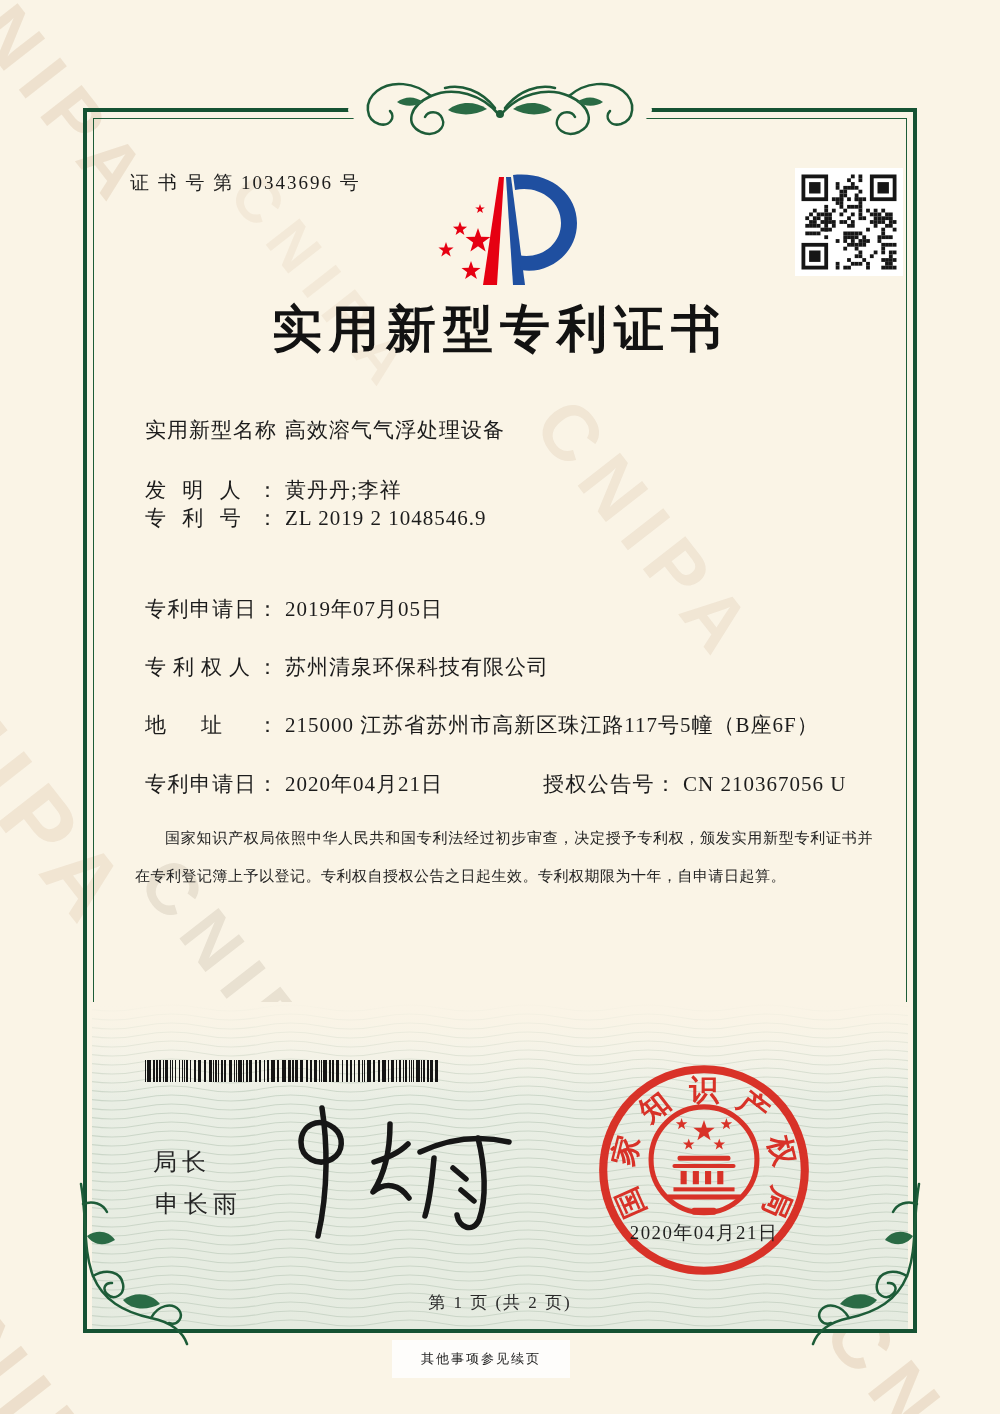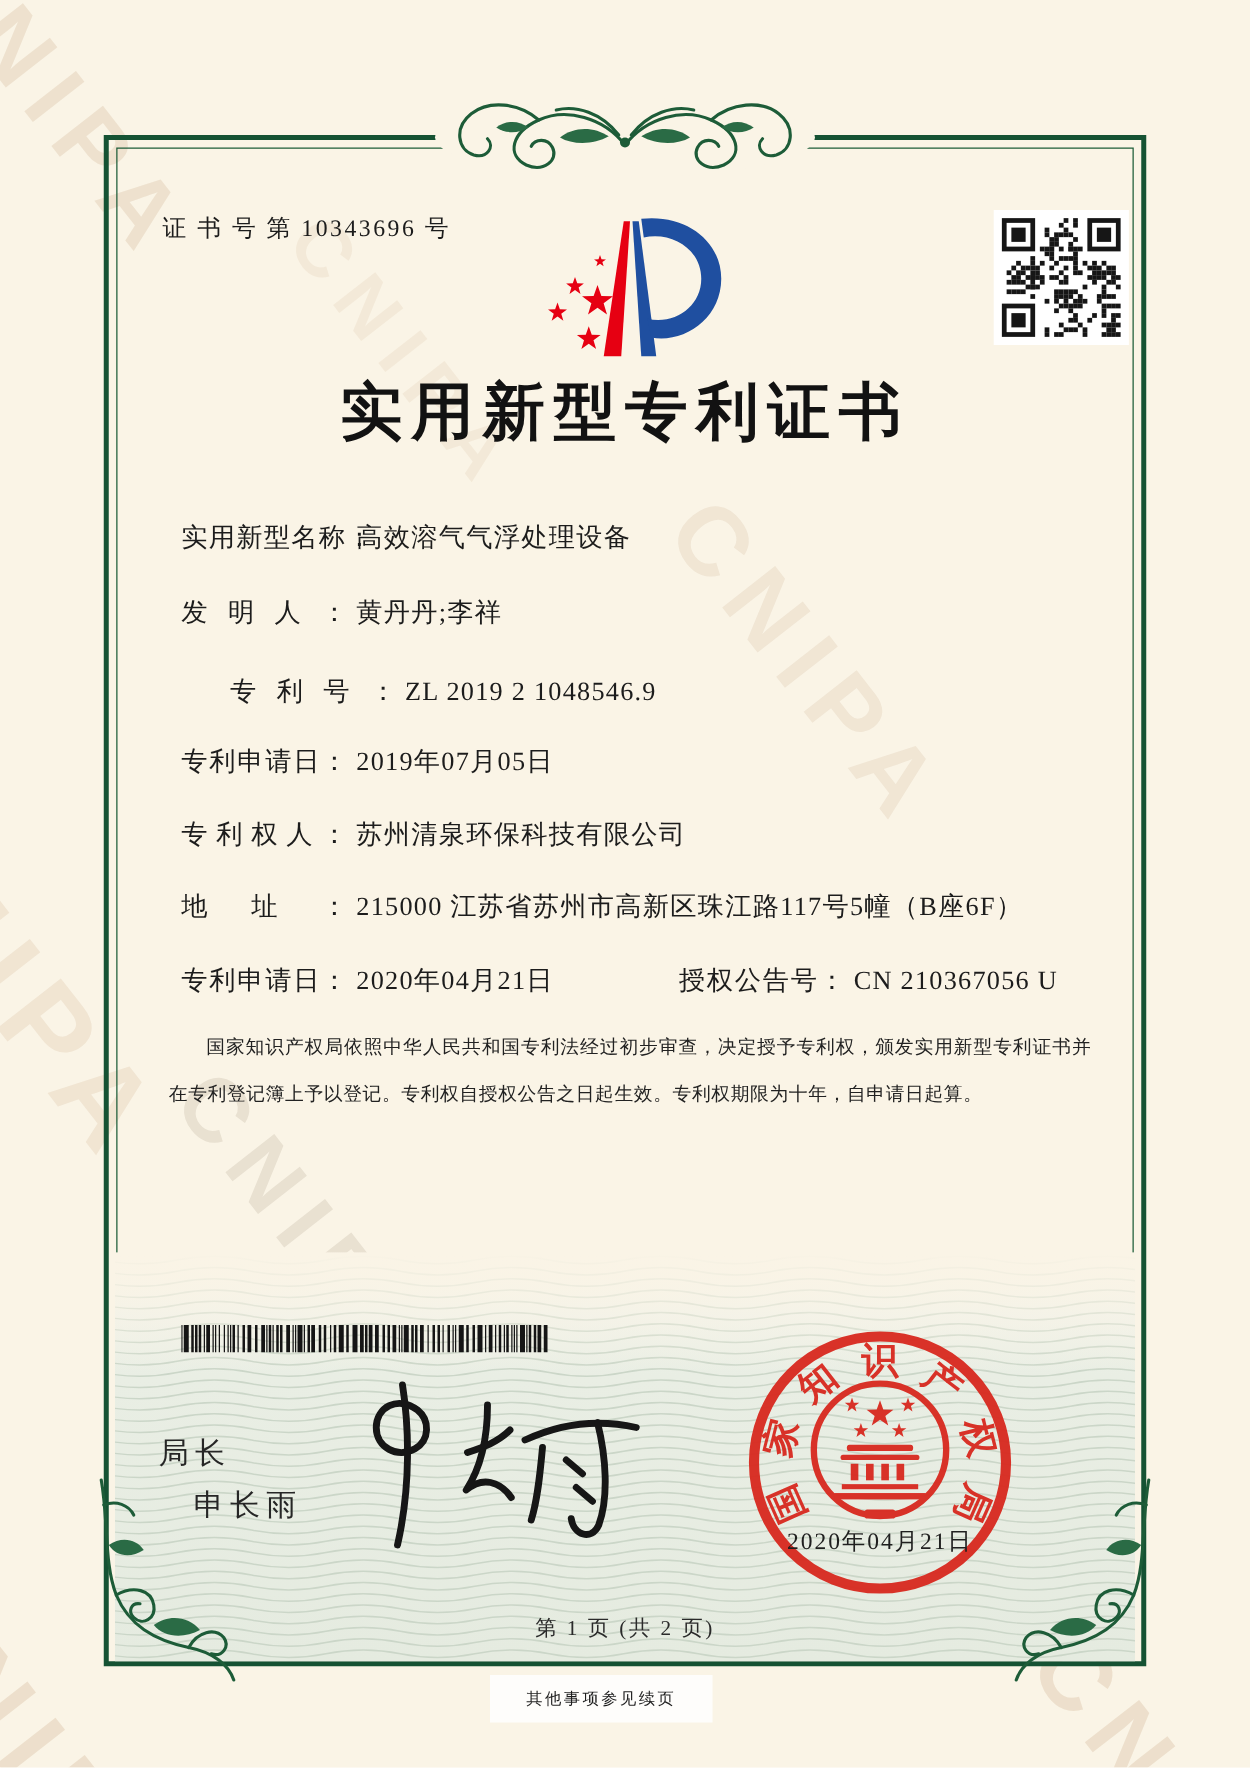--- a/index.html
+++ b/index.html
@@ -22,37 +22,37 @@
   .ornament-bl{position:absolute;left:73px;top:1178px;width:120px;height:168px;z-index:6;}
   .ornament-br{position:absolute;left:807px;top:1178px;width:120px;height:168px;z-index:6;transform:scale(-1,1);}
   
   .cert-no{position:absolute;left:130px;top:170px;font-size:19px;letter-spacing:2px;z-index:4;}
   .logo{position:absolute;left:425px;top:163px;width:160px;height:132px;z-index:4;}
   .qr{position:absolute;left:795px;top:168px;width:108px;height:108px;background:#ffffff;z-index:4;}
   .title{position:absolute;left:0;right:0;top:296px;text-align:center;font-size:50px;font-weight:bold;
          letter-spacing:7px;color:#121212;z-index:4;}
   
   .frow{position:absolute;left:145px;font-size:21px;color:#1c1c1c;white-space:nowrap;z-index:4;}
-  .r1{top:416px;} .r2{top:476px;} .r3{top:539px;margin-left:39px;} .r4{top:595px;} .r5{top:653px;} .r6{top:711px;} .r7{top:770px;}
+  .r1{top:416px;} .r2{top:476px;} .r3{top:504px;} .r4{top:595px;} .r5{top:653px;} .r6{top:711px;} .r7{top:770px;}
   .flabel{display:inline-block;width:134px;text-align:justify;text-align-last:justify;text-justify:inter-character;
           letter-spacing:1px;}
   .fval{margin-left:6px;letter-spacing:1px;}
   .pair2{margin-left:100px;}
   
   .body-text{position:absolute;left:135px;width:738px;top:820px;font-size:15px;line-height:37.5px;
              text-align:justify;color:#222;z-index:4;}
   .body-text p{margin:0;text-indent:2em;letter-spacing:0.5px;}
   
   .greenzone{position:absolute;left:92px;right:92px;top:1002px;height:327px;overflow:hidden;z-index:3;
              background:linear-gradient(180deg,#faf4e6 0%,#f0f2e9 14%,#e9eee4 30%,#e5ebe0 100%);}
   .waves{position:absolute;left:0;top:0;width:100%;height:100%;}
   .greenfade{position:absolute;left:0;top:0;width:100%;height:96px;
              background:linear-gradient(180deg,#faf4e6 0%,rgba(250,244,230,0) 100%);}
   .barcode{position:absolute;left:145px;top:1060px;width:300px;height:22px;z-index:5;}
-  .director-label{position:absolute;left:127px;top:1146px;font-size:24px;letter-spacing:5px;z-index:5;
+  .director-label{position:absolute;left:153px;top:1146px;font-size:24px;letter-spacing:5px;z-index:5;
                   font-family:"Liberation Sans","DejaVu Sans",sans-serif;color:#262626;}
   .director-name{position:absolute;left:155px;top:1188px;font-size:24px;letter-spacing:5px;z-index:5;
                  font-family:Liberation Sans, sans-serif;color:#262626;}
   .signature{position:absolute;left:282px;top:1100px;width:240px;height:142px;z-index:5;}
   .seal{position:absolute;left:592px;top:1058px;width:224px;height:224px;z-index:7;opacity:.94;}
   .page-info{position:absolute;left:0;right:0;top:1291px;text-align:center;font-size:17px;
              letter-spacing:2px;color:#2a2a2a;z-index:5;}
   
   .cont-note{position:absolute;left:392px;top:1340px;width:178px;height:38px;background:#fefdfb;
              text-align:center;line-height:38px;font-size:13px;letter-spacing:2px;color:#1d1d1d;z-index:4;}

